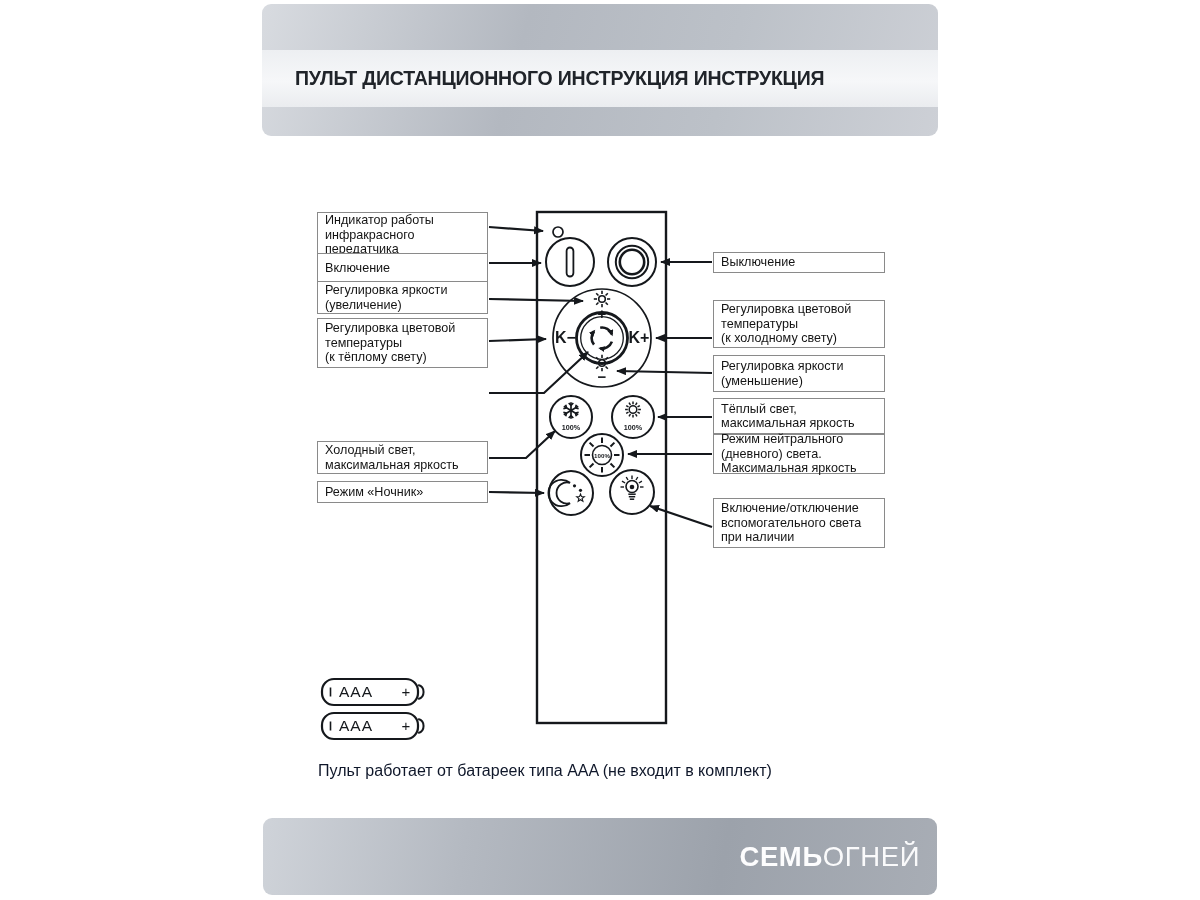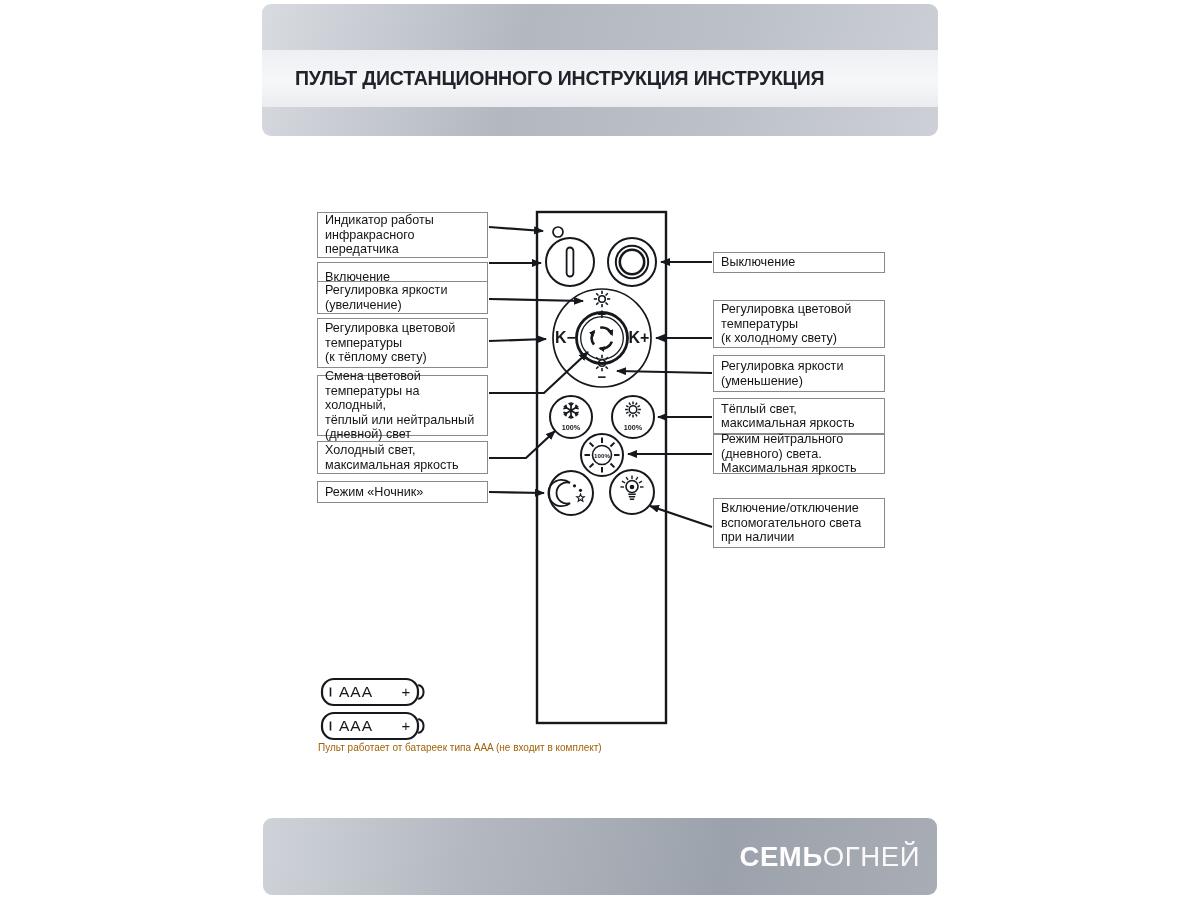--- a/index.html
+++ b/index.html
@@ -24,21 +24,21 @@
   .brand-logo .l{font-weight:400;opacity:.97;}
 
   
   .callout{position:absolute;background:#fff;border:1.2px solid #8a8a8a;
        display:flex;align-items:center;padding:1px 7px;box-sizing:border-box;
        color:#141414;}
   .callout span{white-space:pre-line;font-size:12.6px;line-height:14.4px;}
   .cl{left:317px;width:171px;}
   .cr{left:713px;width:172px;}
 
-  .battery-note{position:absolute;left:318px;top:742px;font-size:10px;color:#a16207;}
+  .battery-note{position:absolute;left:318px;top:762px;font-size:16px;color:#0f172a;}
 
   svg.diagram{position:absolute;left:0;top:0;}
   svg text{font-family:"Liberation Sans",sans-serif;}
 </style>
 </head>
 <body>
 
 <div class="page">
 
   <div class="bar header">
@@ -216,38 +216,32 @@
       <line x1="330.5" y1="721.5" x2="330.5" y2="730.5" stroke-width="1.6"></line>
       <text x="339" y="731" font-size="15.5" letter-spacing="1" fill="#15181c" stroke="none">AAA</text>
       <text x="406" y="731" font-size="15" text-anchor="middle" fill="#15181c" stroke="none">+</text>
     </g>
   </svg>
 
   <div class="callout cl" style="top:212px;height:46px">
     <span>Индикатор работы
 инфракрасного передатчика</span>
     </div>
-  <div class="callout cl" style="top:262px;height:30px">
+  <div class="callout cl" style="top:253px;height:30px">
     <span>Включение</span>
     </div>
   <div class="callout cl" style="top:281px;height:33px">
     <span>Регулировка яркости
 (увеличение)</span>
     </div>
   <div class="callout cl" style="top:318px;height:50px">
     <span>Регулировка цветовой
 температуры
 (к тёплому свету)</span>
     </div>
-  <div class="callout cl" style="top:375px;height:61px">
-    <span>Смена цветовой
-температуры на холодный,
-тёплый или нейтральный
-(дневной) свет</span>
-    </div>
   <div class="callout cl" style="top:441px;height:33px">
     <span>Холодный свет,
 максимальная яркость</span>
     </div>
   <div class="callout cl" style="top:481px;height:22px">
     <span>Режим «Ночник»</span>
     </div>
 
   <div class="callout cr" style="top:252px;height:21px">
     <span>Выключение</span>

